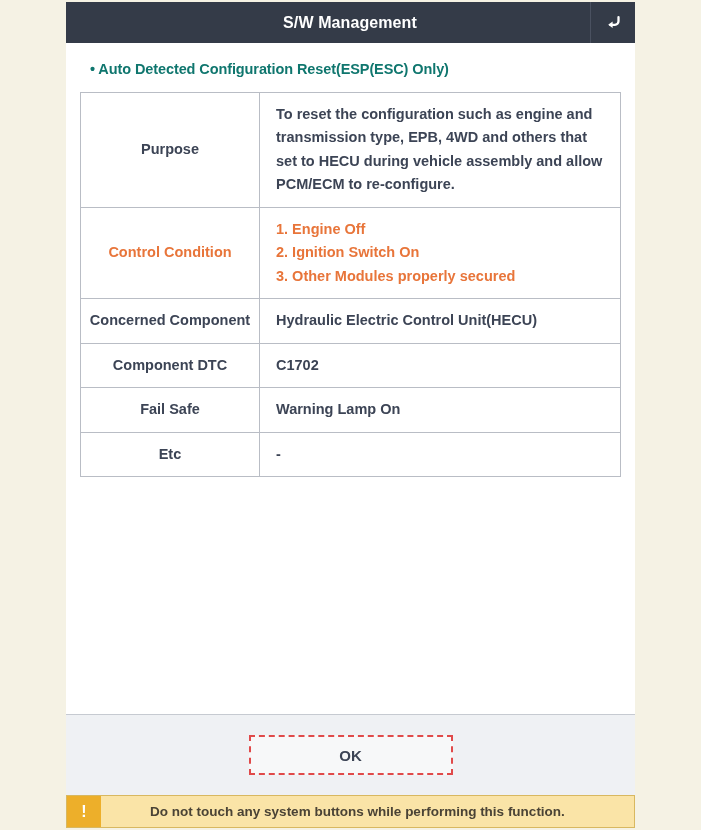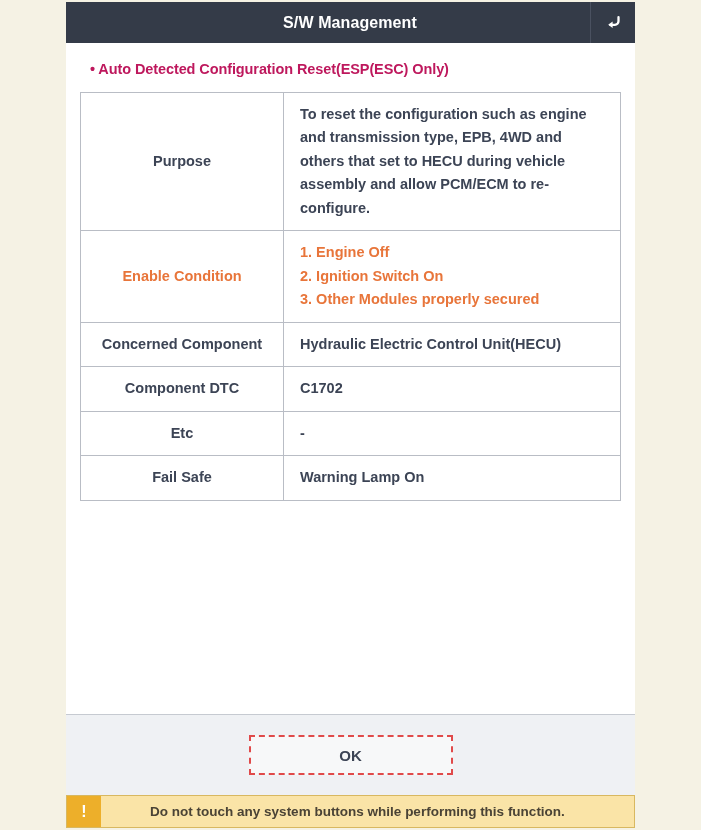--- a/index.html
+++ b/index.html
@@ -66,21 +66,21 @@
     position: relative;
     padding: 0;
     overflow: hidden;
   }
 
   #subtitle {
     margin: 0;
     padding: 18px 0 0 24px;
     font-size: 14.5px;
     font-weight: bold;
-    color: #be185d;
+    color: #0f766e;
     letter-spacing: -0.1px;
   }
 
   
   #info-table {
     margin: 15px 14px 0 14px;
     border-collapse: collapse;
     width: 541px;
     table-layout: fixed;
   }
@@ -88,21 +88,21 @@
     border: 1px solid #b9bdc5;
     vertical-align: middle;
     color: #3c4455;
     font-size: 14.5px;
     line-height: 1.62;
     font-weight: bold;
   }
   #info-table td.label-cell {
     width: 162px;
     text-align: center;
-    padding: 10px 20px;
+    padding: 10px 8px;
   }
   #info-table td.value-cell {
     padding: 10px 16px;
   }
   .row-highlight td {
     color: #e8753a !important;
   }
   .multiline { white-space: pre-line; }
 
   
@@ -186,44 +186,44 @@
 
     <table id="info-table">
       <tbody>
 
         <tr>
           <td class="label-cell">Purpose</td>
           <td class="value-cell multiline">To reset the configuration such as engine and transmission type, EPB, 4WD and others that set to HECU during vehicle assembly and allow PCM/ECM to re-configure.</td>
         </tr>
 
         <tr class="row-highlight">
-          <td class="label-cell">Enable Condition</td>
+          <td class="label-cell">Control Condition</td>
           <td class="value-cell multiline">1. Engine Off
 2. Ignition Switch On
 3. Other Modules properly secured</td>
         </tr>
 
         <tr>
           <td class="label-cell">Concerned Component</td>
           <td class="value-cell multiline">Hydraulic Electric Control Unit(HECU)</td>
         </tr>
 
         <tr>
           <td class="label-cell">Component DTC</td>
           <td class="value-cell multiline">C1702</td>
         </tr>
 
         <tr>
+          <td class="label-cell">Fail Safe</td>
+          <td class="value-cell multiline">Warning Lamp On</td>
+        </tr>
+
+        <tr>
           <td class="label-cell">Etc</td>
           <td class="value-cell multiline">-</td>
-        </tr>
-
-        <tr>
-          <td class="label-cell">Fail Safe</td>
-          <td class="value-cell multiline">Warning Lamp On</td>
         </tr>
 
       </tbody>
     </table>
   </div>
 
   <div id="footer">
     <div id="ok-button">OK</div>
   </div>
 

